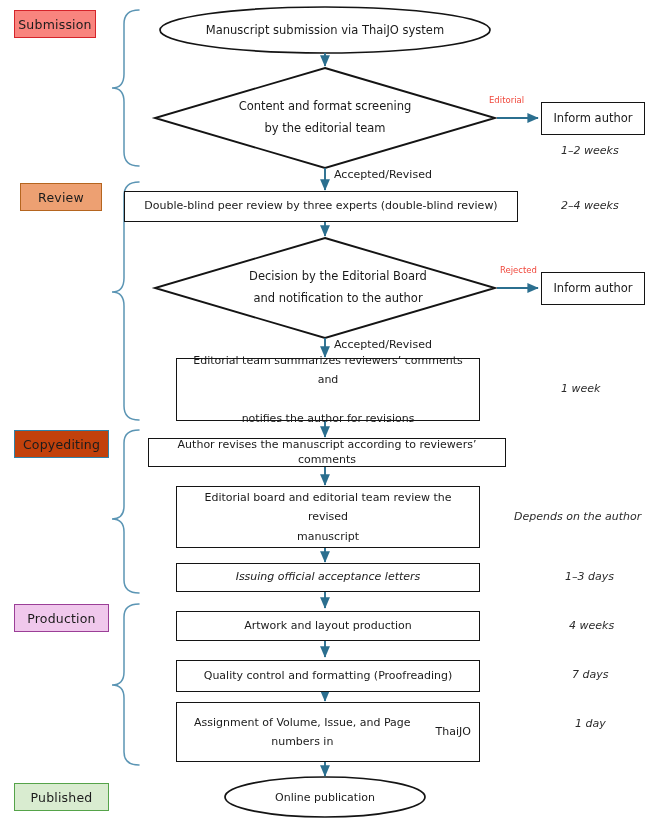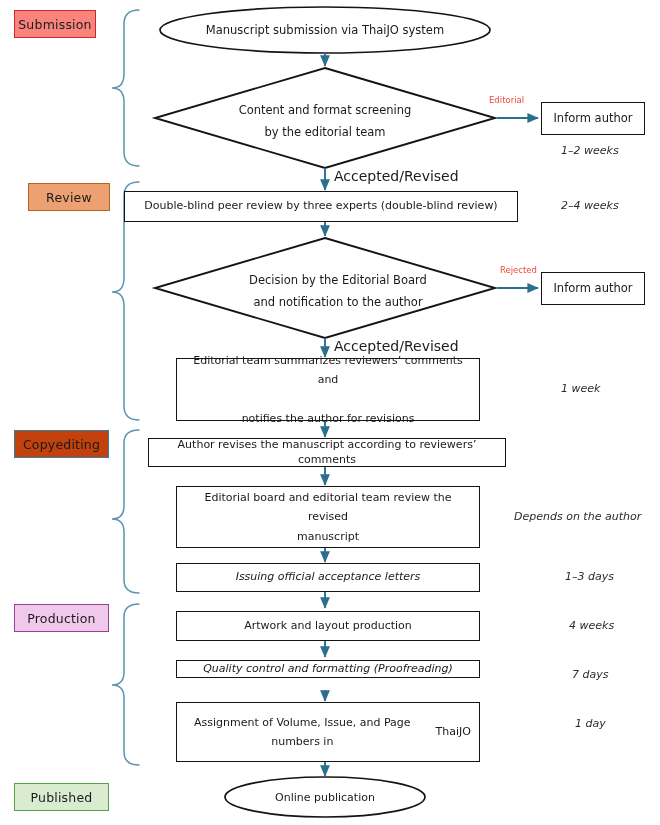--- a/index.html
+++ b/index.html
@@ -66,29 +66,29 @@
     justify-content: center;
     text-align: center;
     color: #1a1a1a;
   }
   
   .diamond-label {
     position: absolute;
     display: flex;
     flex-direction: column;
     align-items: center;
-    justify-content: flex-end;
+    justify-content: center;
     text-align: center;
     color: #1a1a1a;
     line-height: 1.9;
   }
   
   .edge-label {
     position: absolute;
-    font-size: 14px;
+    font-size: 11px;
     color: #1b1b1b;
     white-space: nowrap;
   }
   .edge-label.branch {
     color: #f0483c;
     font-size: 8.5px;
   }
   
   .duration {
     position: absolute;
@@ -139,21 +139,21 @@
       <line x1="325" y1="690" x2="325" y2="701"></line>
       <line x1="325" y1="762" x2="325" y2="776"></line>
       <line x1="497" y1="118" x2="538" y2="118"></line>
       <line x1="497" y1="288" x2="538" y2="288"></line>
     </g>
   </svg>
 
   <div class="stage-chip" style="left:14px; top:10px; width:82px; height:28px; background:#f9847e; border-color:#d5242a;">
     <span>Submission</span>
   </div>
-  <div class="stage-chip" style="left:28px; top:183px; width:82px; height:28px; background:#eda072; border-color:#b5651f;">
+  <div class="stage-chip" style="left:20px; top:183px; width:82px; height:28px; background:#eda072; border-color:#b5651f;">
     <span>Review</span>
   </div>
   <div class="stage-chip" style="left:14px; top:430px; width:95px; height:28px; background:#c2410c; border-color:#2f82a8;">
     <span>Copyediting</span>
   </div>
   <div class="stage-chip" style="left:14px; top:604px; width:95px; height:28px; background:#f0c8ec; border-color:#9b3f97;">
     <span>Production</span>
   </div>
   <div class="stage-chip" style="left:14px; top:783px; width:95px; height:28px; background:#d9ecd0; border-color:#55a349;">
     <span>Published</span>
@@ -200,21 +200,21 @@
   </div>
 
   <div class="node rect small-rect t11" style="left:176px; top:563px; width:304px; height:29px;font-style:italic;">
     <span class="node-text">Issuing official acceptance letters</span>
   </div>
 
   <div class="node rect small-rect t11" style="left:176px; top:611px; width:304px; height:30px;">
     <span class="node-text">Artwork and layout production</span>
   </div>
 
-  <div class="node rect small-rect t11" style="left:176px; top:660px; width:304px; height:18px;font-style:italic;">
+  <div class="node rect small-rect t11" style="left:176px; top:660px; width:304px; height:32px;">
     <span class="node-text">Quality control and formatting (Proofreading)</span>
   </div>
 
   <div class="node rect t11" style="left:176px; top:702px; width:304px; height:60px; flex-direction:row;">
     <span class="node-text">Assignment of Volume, Issue, and Page numbers in</span>
     <span class="node-text">ThaiJO</span>
   </div>
 
   <div class="ellipse-label t11" style="left:225px; top:778px; width:200px; height:38px;">
     <span>Online publication</span>

